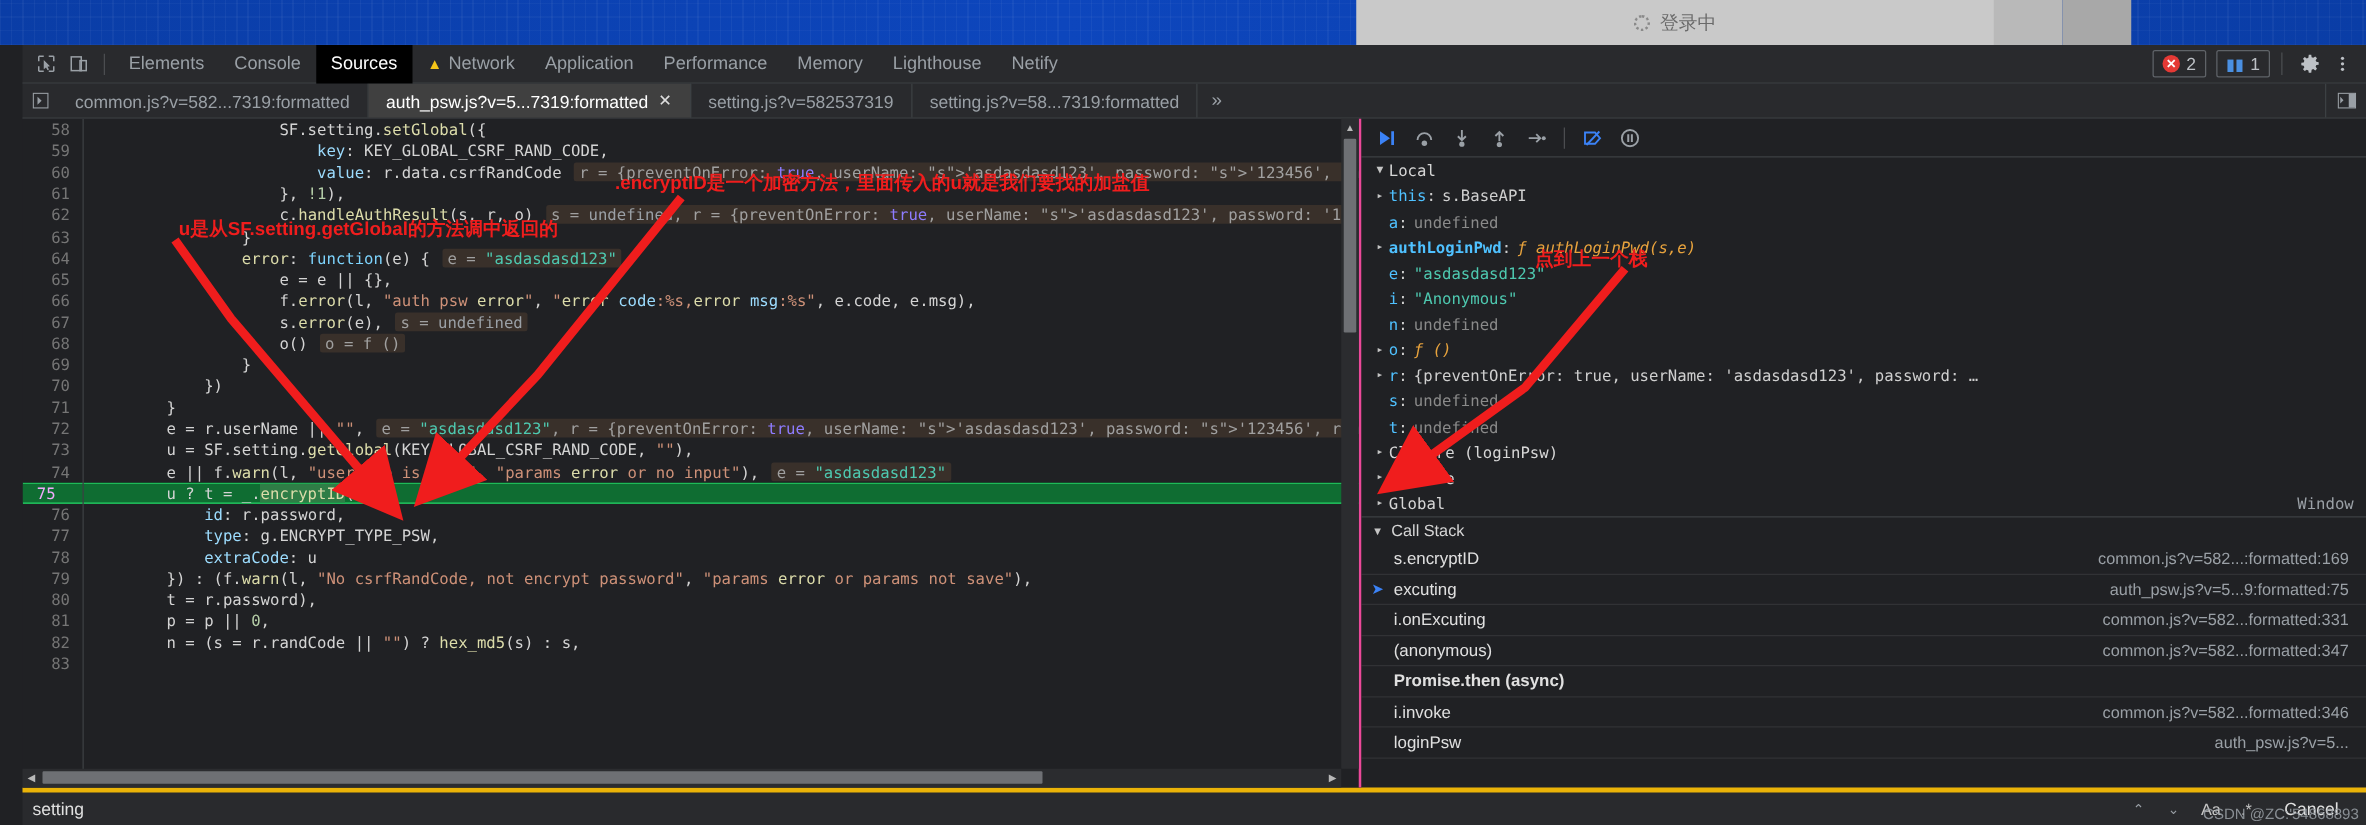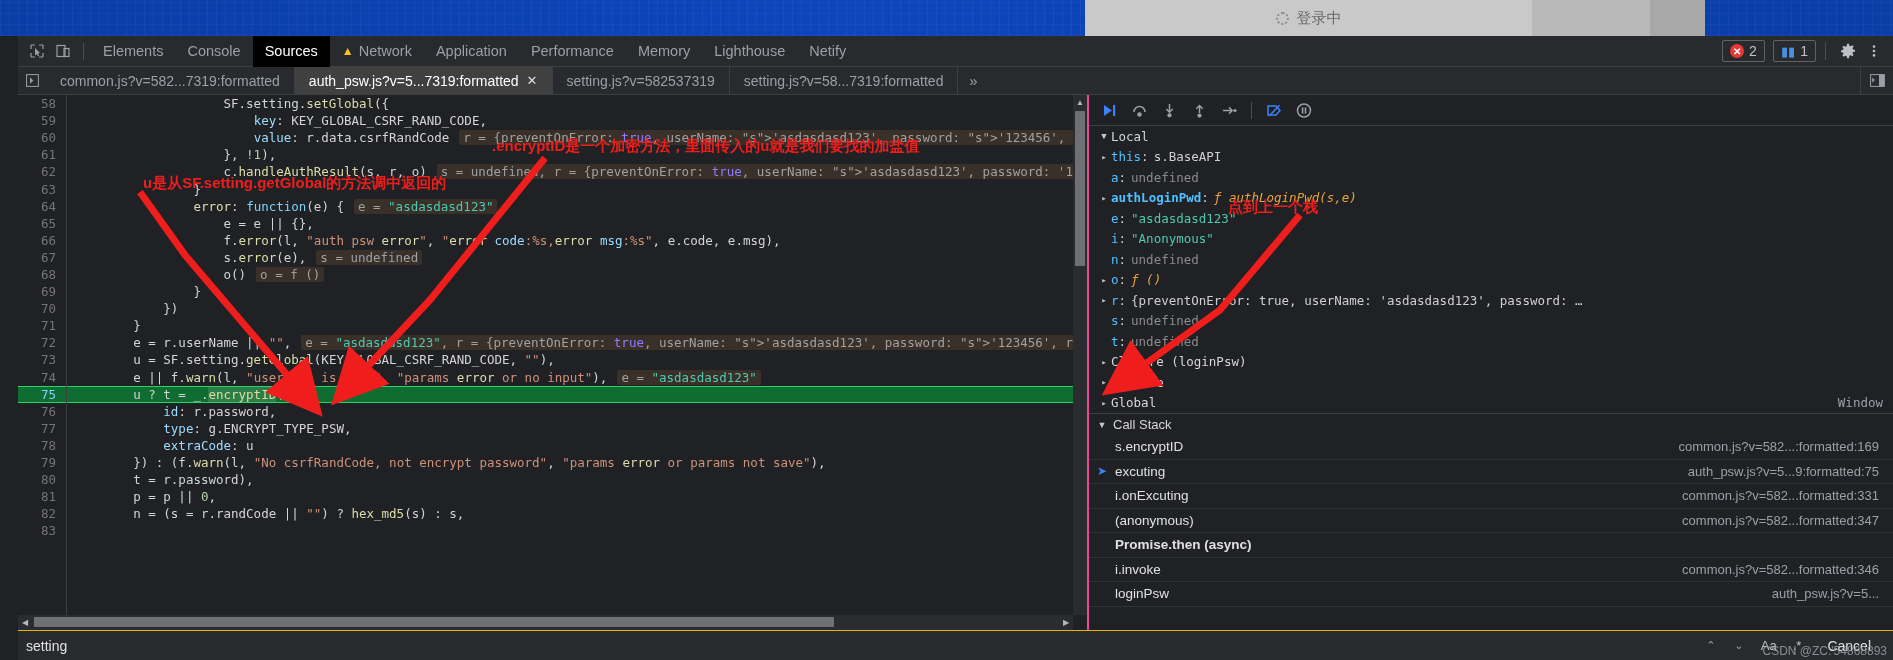--- a/index.html
+++ b/index.html
@@ -22,21 +22,21 @@
     background-image:
       repeating-linear-gradient(90deg, rgba(255,255,255,.07) 0 1px, transparent 1px 9px),
       repeating-linear-gradient(0deg, rgba(255,255,255,.05) 0 1px, transparent 1px 11px);
     opacity:.6;
   }
   #page-backdrop .ring{
     position:absolute; left:1150px; top:-70px; width:300px; height:120px;
     border:2px solid rgba(255,255,255,.18); border-radius:50%;
   }
   #login-card{
-    position:absolute; left:1085px; top:0; width:447px; height:36px;
+    position:absolute; left:1085px; top:0; width:510px; height:36px;
     background:#c9c9c9; display:flex; align-items:center; justify-content:center;
     gap:8px; color:#6a6a6a; font-size:15px;
   }
   #login-card .spin{
     width:13px;height:13px;border:2px dotted #8a8a8a;border-radius:50%;
     display:inline-block;
   }
   .page-strip{ position:absolute; top:0; height:36px; background:#b9b9b9; }
 
   
@@ -110,21 +110,21 @@
     font-family:"DejaVu Sans Mono", monospace; font-size:12.5px;
   }
   .code-line{
     display:flex; height:17.1px; align-items:center; white-space:pre;
   }
   .code-line.hl{ background:#0f6d32; box-shadow:inset 0 1px 0 #25d366, inset 0 -1px 0 #25d366; }
   .ln{
     width:47px; flex:none; text-align:right; padding-right:9px;
     color:#757575; font-size:12.5px;
   }
-  .code-line.hl .ln{ color:#7dd3fc; }
+  .code-line.hl .ln{ color:#f0abfc;text-align:center; }
   .gutter-border{
     position:absolute; left:48px; top:0; bottom:0; width:1px; background:#3c4043;
   }
   .src{ padding-left:8px; color:#d4d4d4; }
   .k-kw{color:#7dd3fc;} .k-str{color:#ce9178;} .k-prop{color:#9cdcfe;}
   .k-num{color:#b5cea8;} .k-fn{color:#dcdcaa;} .k-var{color:#d4d4d4;}
   .inline-val{
     background:#39302a; color:#a0a0a0; padding:0 4px; margin-left:10px;
     border-radius:2px;
   }
@@ -190,21 +190,21 @@
     border-bottom:1px solid #313235; font-family:"Liberation Sans", sans-serif;
     font-size:13.5px; color:#e0e0e0; cursor:pointer;
   }
   .cs-row.current{ }
   .cs-marker{ width:18px;flex:none;color:#3b82f6;font-size:12px;}
   .cs-name.async{ font-weight:bold; }
   .cs-loc{ margin-left:auto; padding-right:14px; color:#9aa0a6; font-size:13px;}
 
   
   #drawer{
-    height:30px; flex:none; background:#292a2d; border-top:1px solid #eab308;
+    height:30px; flex:none; background:#292a2d; border-top:4px solid #eab308;
     display:flex; align-items:center; padding:0 8px; gap:8px;
   }
   #drawer .find-text{ color:#e0e0e0; font-size:14px; font-family:"Liberation Sans",sans-serif;}
   #drawer .spacer{ flex:1 1 auto;}
   .dw-icon{ width:20px;text-align:center;color:#9aa0a6;font-size:11px;cursor:pointer;}
   .dw-toggle{ color:#c5c5c5;font-size:13px;padding:0 4px;cursor:pointer;}
   .dw-cancel{ color:#e0e0e0;font-size:14px;padding:0 14px;cursor:pointer;}
 
   
   #annotations{ position:absolute; left:0; top:0; width:1893px; height:660px; pointer-events:none;}

